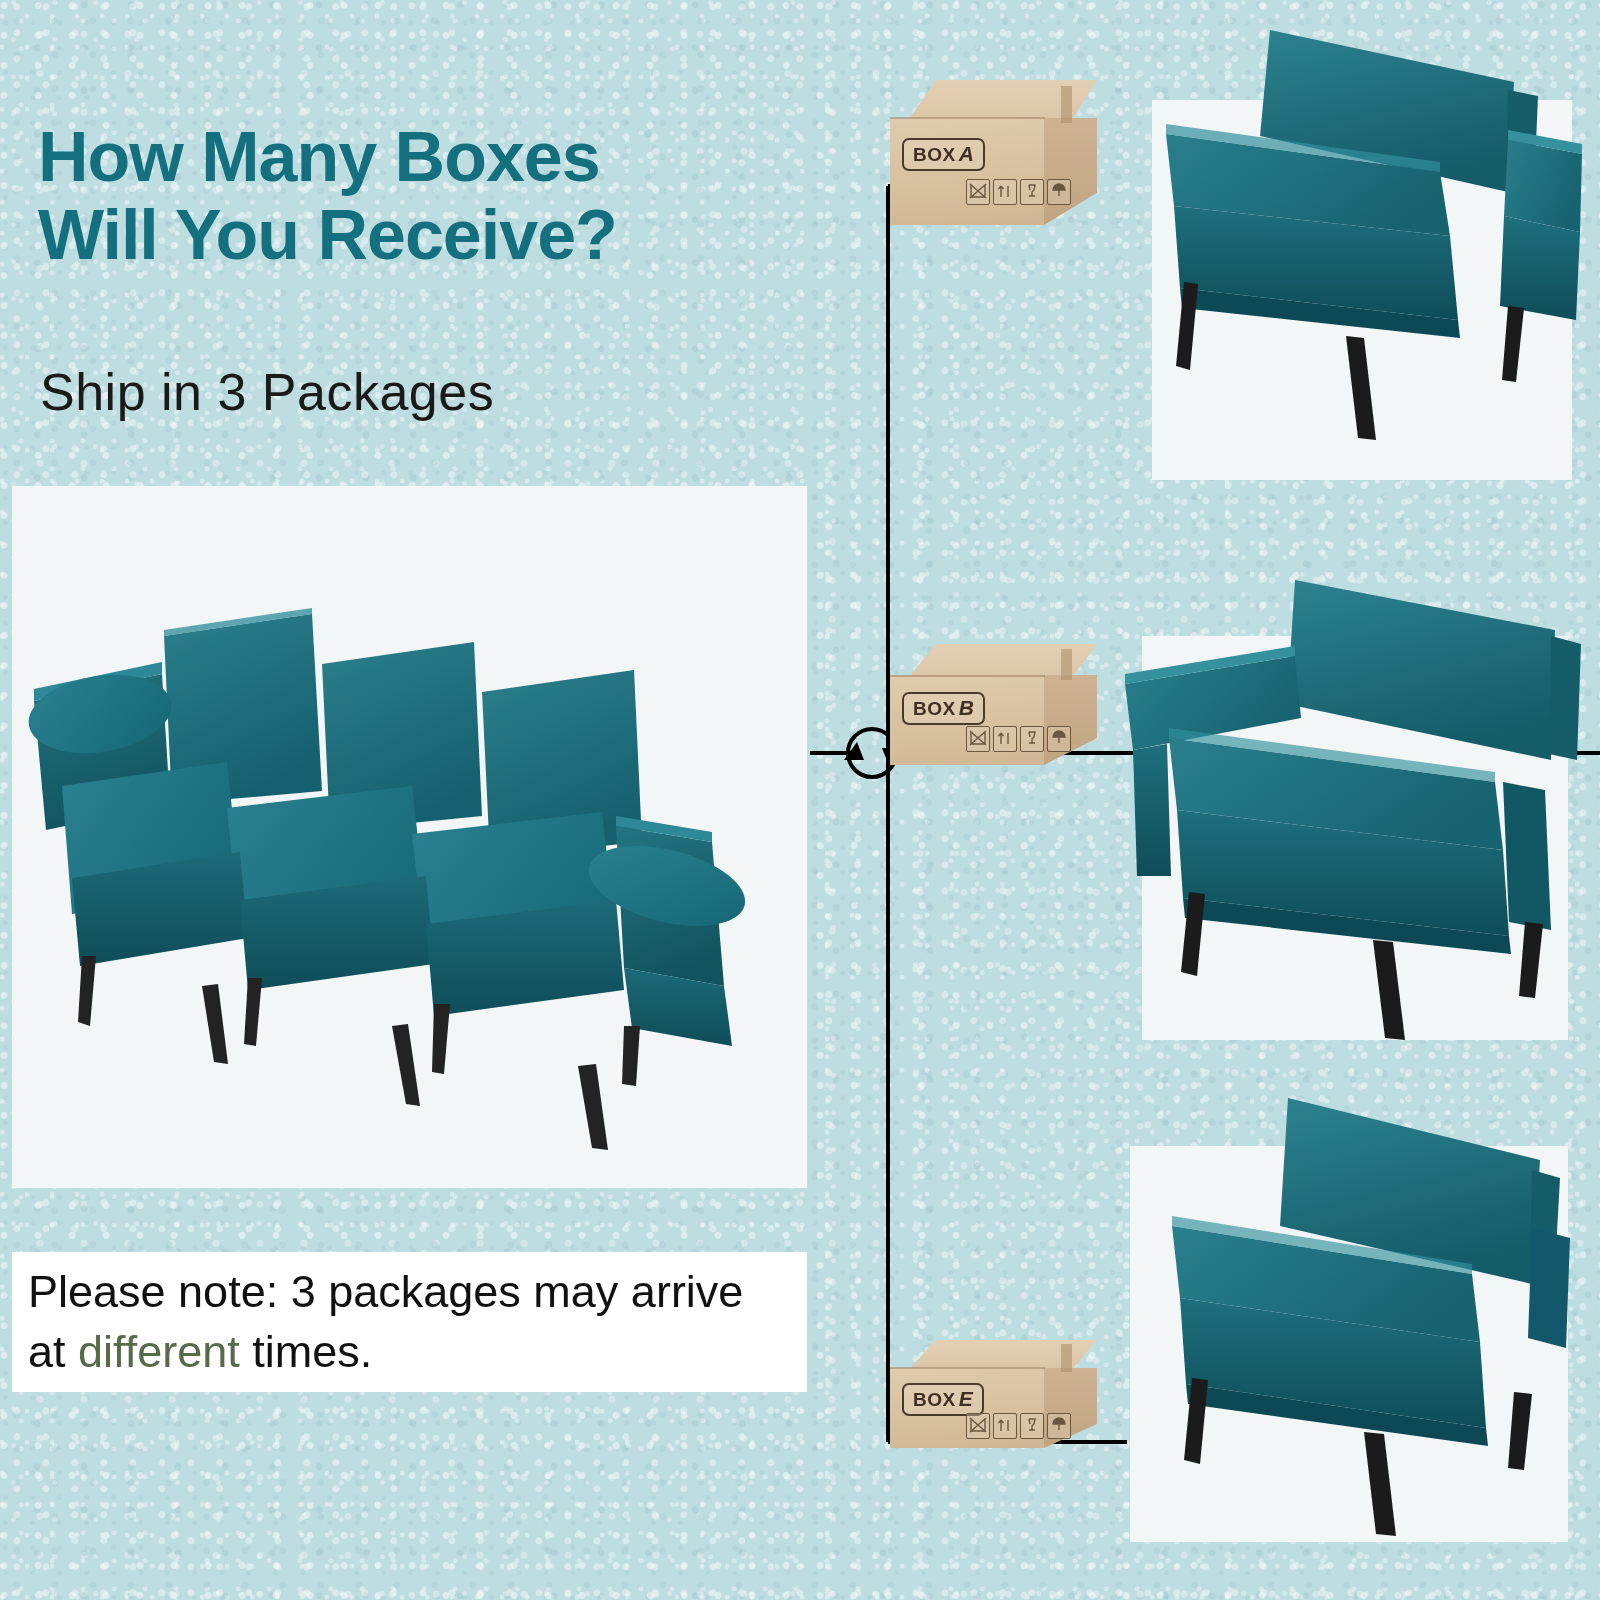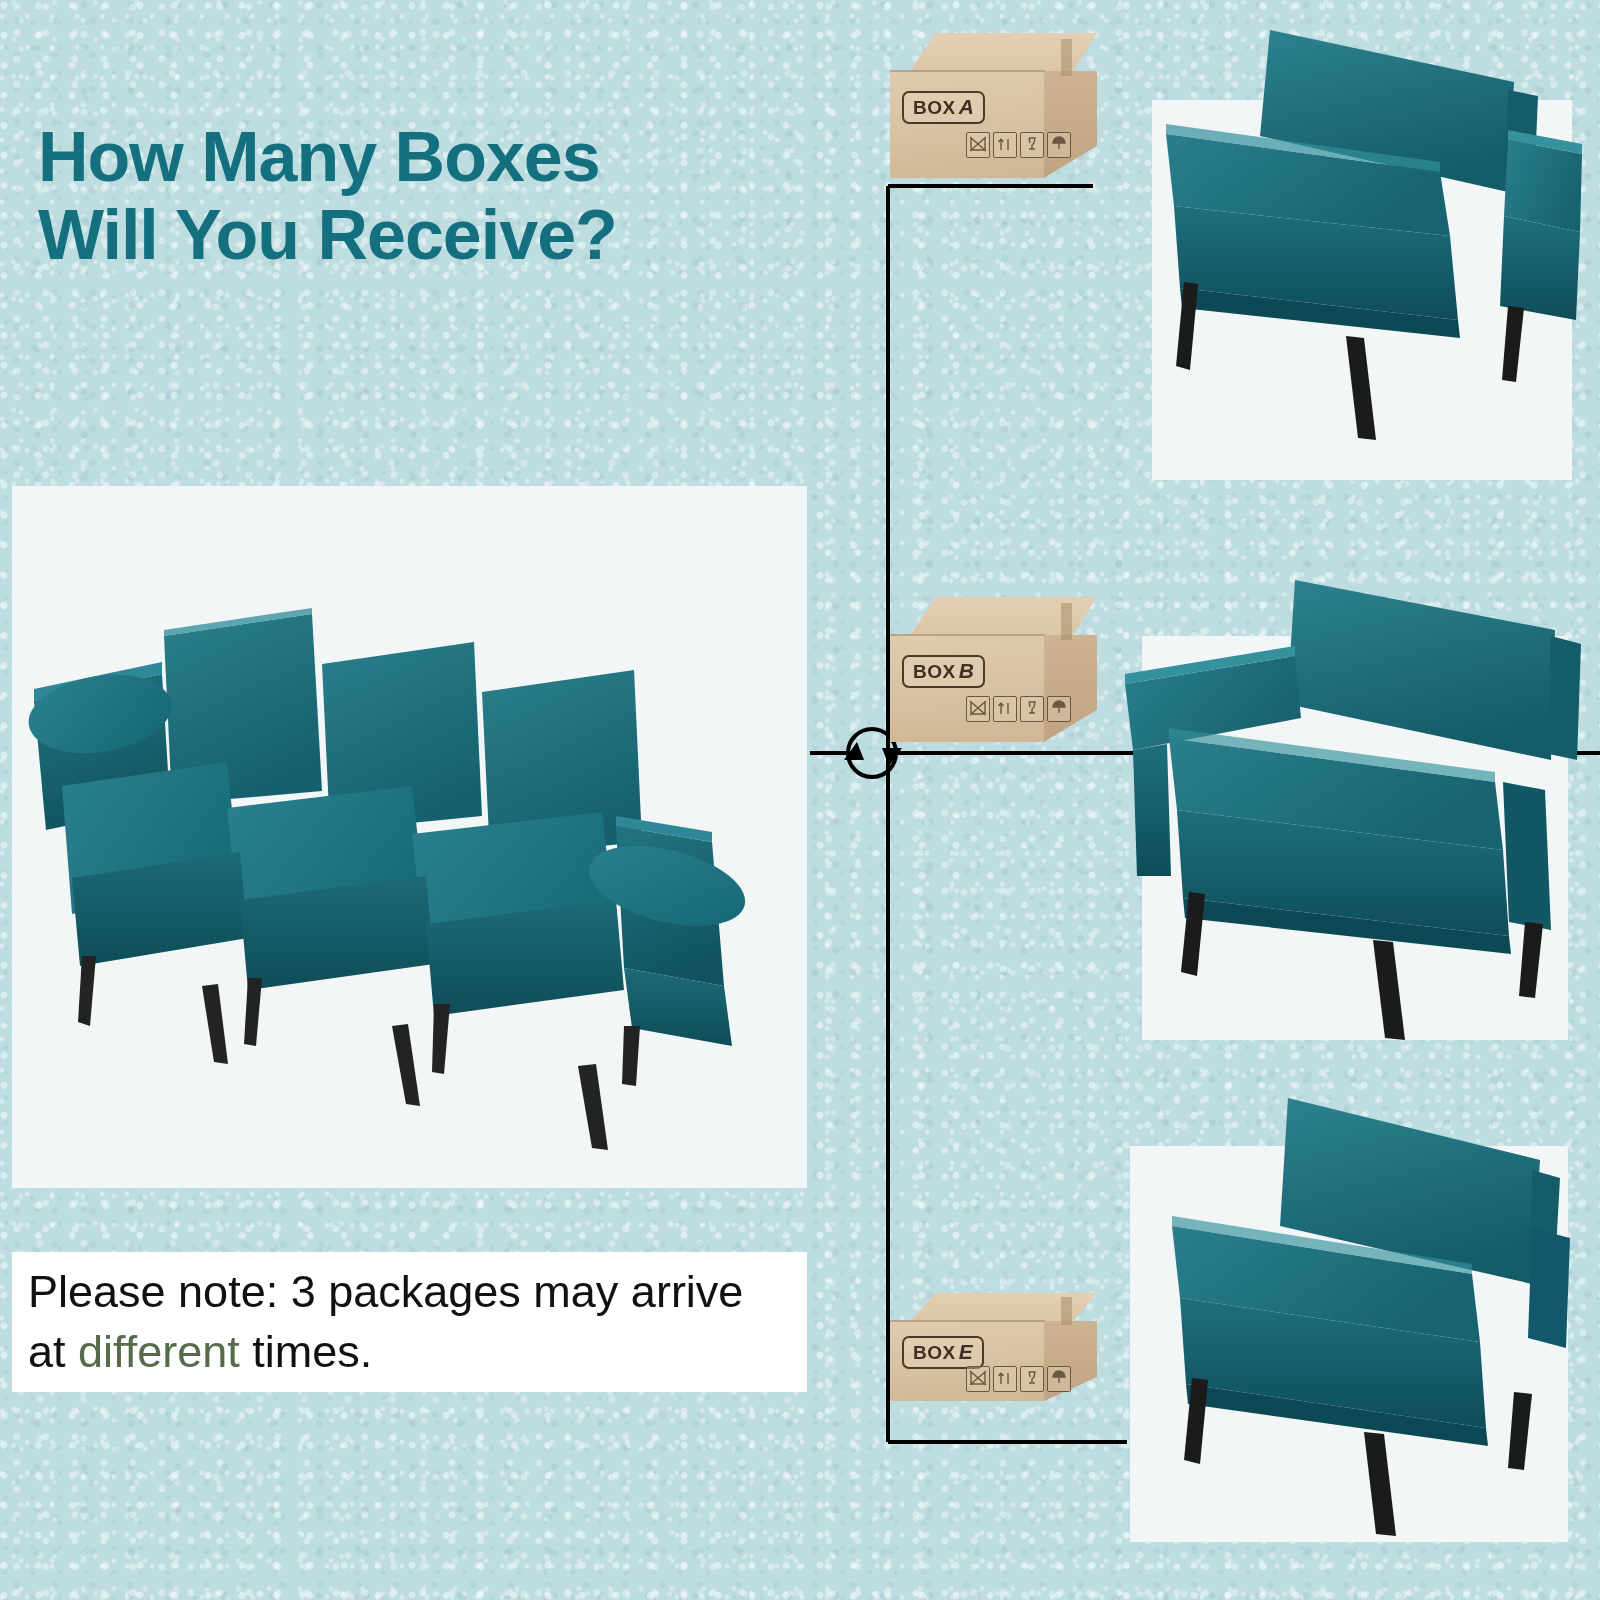--- a/index.html
+++ b/index.html
@@ -50,21 +50,21 @@
   #note-text{
     position:absolute;left:28px;top:1262px;width:760px;
     font-size:45px;line-height:1.33;color:#111;
   }
   #note-text b{color:#556b4a;font-weight:normal;}
 
   
   #flow{position:absolute;left:0;top:0;width:1600px;height:1600px;pointer-events:none;}
 
   
-  .box{position:absolute;}
+  .box{position:absolute;margin-top:47px;}
   .box .top{
     position:absolute;left:0;top:0;width:100%;height:28%;
     background:linear-gradient(180deg,#e3cfb3 0%,#dcc6a8 100%);
     clip-path:polygon(11% 100%, 24% 0%, 100% 0%, 88% 100%);
   }
   .box .front{
     position:absolute;left:2.5%;top:26%;width:73%;height:74%;
     background:linear-gradient(175deg,#e0cbae 0%,#d8c1a1 55%,#cfb694 100%);
   }
   .box .side{
@@ -104,20 +104,21 @@
 </style>
 </head>
 <body>
 
 <div id="canvas">
 
   <div id="texture"></div>
 
   <div id="title">How Many Boxes
 Will You Receive?</div>
+  <div id="subtitle">Ship in 3 Packages</div>
 
   <div class="panel" style="left:12px;top:486px;width:795px;height:702px;"></div>
 
   <div class="sofa-wrap" style="left:12px;top:486px;">
     <svg width="795" height="702" viewBox="0 0 795 702">
       <defs>
         <linearGradient id="fabA" x1="0" y1="0" x2="0.4" y2="1">
           <stop offset="0" stop-color="#2c7f8c"></stop>
             <stop offset="1" stop-color="#15606e"></stop>
         </linearGradient>
@@ -221,21 +222,21 @@
           </svg>
       </div>
       <div class="sym">
         <svg viewBox="0 0 20 20">
             <path d="M4 9 A6 6 0 0 1 16 9 Z M10 9 L10 15" stroke="#6b5640" stroke-width="1.4" fill="#6b5640"></path>
           </svg>
       </div>
     </div>
   </div>
 
-  <div class="box" style="left:885px;top:597px;width:212px;height:145px;">
+  <div class="box" style="left:885px;top:597px;width:212px;height:121px;">
     <div class="top"></div>
     <div class="front"></div>
     <div class="side"></div>
     <div class="seam"></div>
     <div class="tape"></div>
     <div class="box-label">
       <span>BOX</span><em>B</em>
     </div>
     <div class="symbols">
       <div class="sym">

